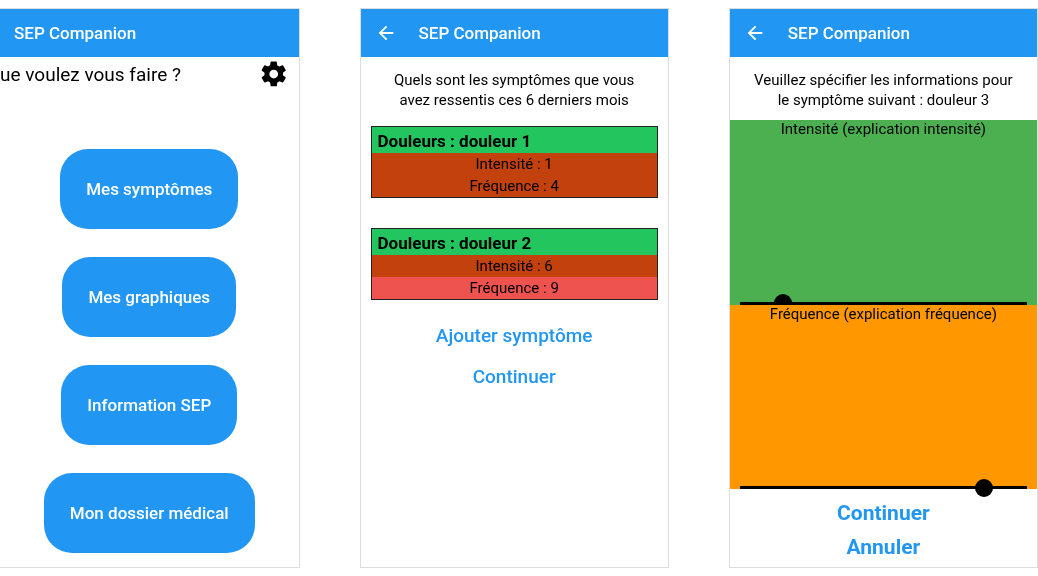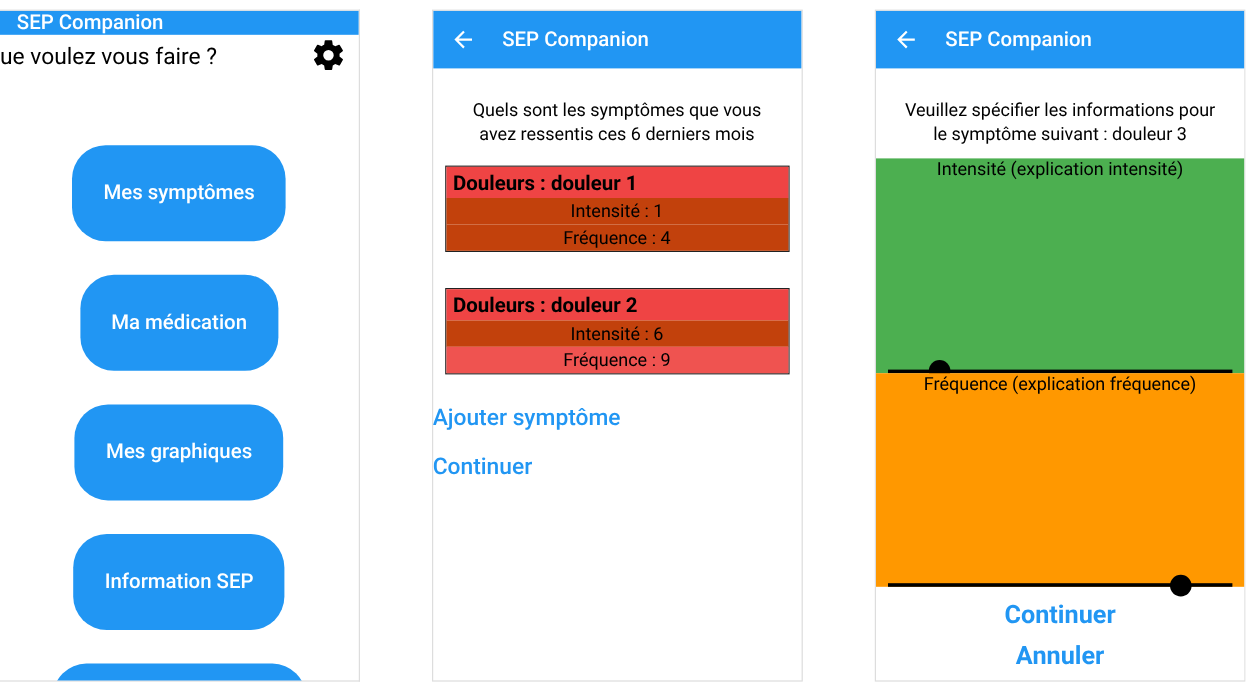--- a/index.html
+++ b/index.html
@@ -63,53 +63,53 @@
       color: #fff;
       font-size: 17px;
       font-weight: 500;
       padding: 30px 26px;
       border-radius: 28px;
       cursor: pointer;
       white-space: nowrap;
     }
     .subheader {
       text-align: center;
-      padding: 26px 22px 10px;
+      padding: 14px 22px 10px;
       font-size: 15px;
       line-height: 1.3;
     }
     .symptom-list {
       display: flex;
       flex-direction: column;
       gap: 30px;
       padding: 0 10px;
       margin-top: 6px;
     }
     .symptom-card {
       border: 1.5px solid #222;
     }
     .symptom-title {
       font-weight: 700;
       font-size: 17px;
-      background: #ef4444;
+      background: #22c55e;
       padding: 4px 6px 2px;
     }
     .bar {
       text-align: center;
       font-size: 15px;
       padding: 2px 0;
     }
     .green { background: #c2410c; }
     .orange { background: #c2410c; }
     .red { background: #ef5350; }
     .actions {
       margin-top: 24px;
       display: flex;
       flex-direction: column;
-      align-items: flex-start;
+      align-items: center;
       gap: 18px;
     }
     .link-btn {
       color: #2196f3;
       font-size: 19px;
       font-weight: 500;
       cursor: pointer;
     }
     .link-btn.bold { font-weight: 700; font-size: 21px; }
     .slider-panel {
@@ -166,21 +166,20 @@
   <div class="questionrow">
     <span>ue voulez vous faire ?</span>
     <span class="gear">
       <svg viewBox="0 0 24 24">
           <path d="M19.14,12.94a7,7,0,0,0,.05-.94,7,7,0,0,0-.05-.94l2.11-1.65a.5.5,0,0,0,.12-.64l-2-3.46a.5.5,0,0,0-.61-.22l-2.49,1a7,7,0,0,0-1.62-.94l-.38-2.65A.5.5,0,0,0,13.78,2H9.78a.5.5,0,0,0-.49.42L8.91,5.07a7,7,0,0,0-1.62.94l-2.49-1a.5.5,0,0,0-.61.22l-2,3.46a.5.5,0,0,0,.12.64L4.42,11a7,7,0,0,0,0,1.88L2.31,14.53a.5.5,0,0,0-.12.64l2,3.46a.5.5,0,0,0,.61.22l2.49-1a7,7,0,0,0,1.62.94l.38,2.65a.5.5,0,0,0,.49.42h4a.5.5,0,0,0,.49-.42l.38-2.65a7,7,0,0,0,1.62-.94l2.49,1a.5.5,0,0,0,.61-.22l2-3.46a.5.5,0,0,0-.12-.64ZM11.78,15.5A3.5,3.5,0,1,1,15.28,12,3.5,3.5,0,0,1,11.78,15.5Z"></path>
         </svg>
     </span>
   </div>
   <div class="menu">
     <div class="pill">Mes symptômes</div>
-    <div class="pill">Ma médication</div>
     <div class="pill">Mes graphiques</div>
     <div class="pill">Information SEP</div>
     <div class="pill">Mon dossier médical</div>
   </div>
 </div>
 
 <div class="phone">
   <div class="appbar">
     <span class="back">
       <svg viewBox="0 0 24 24" width="22" height="22">

